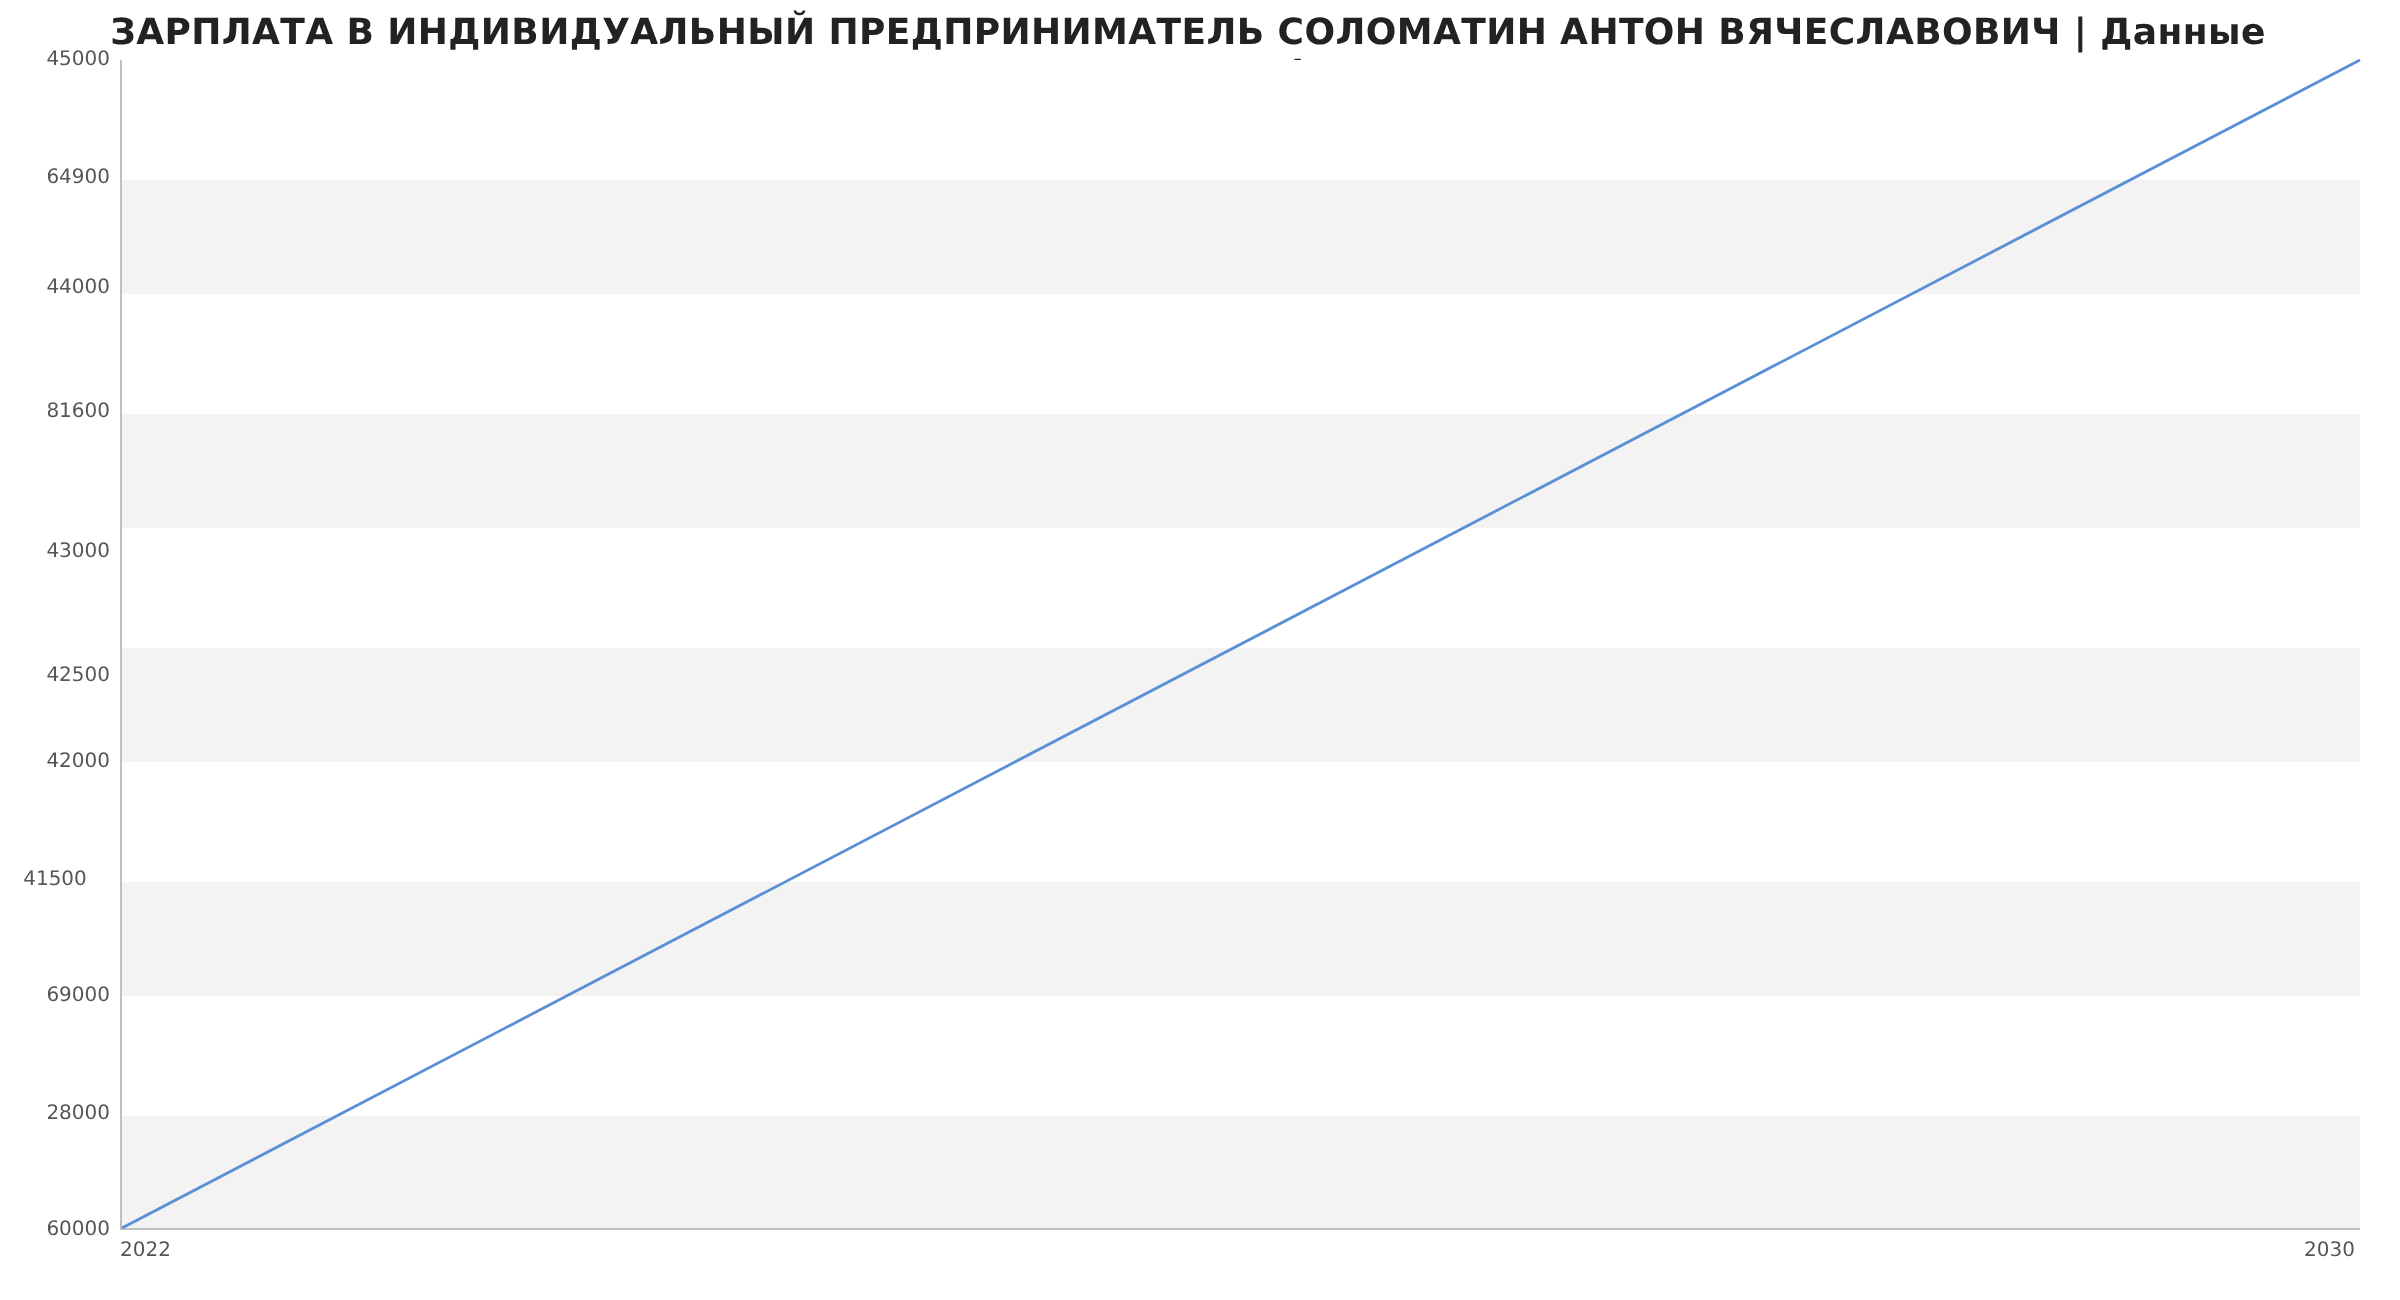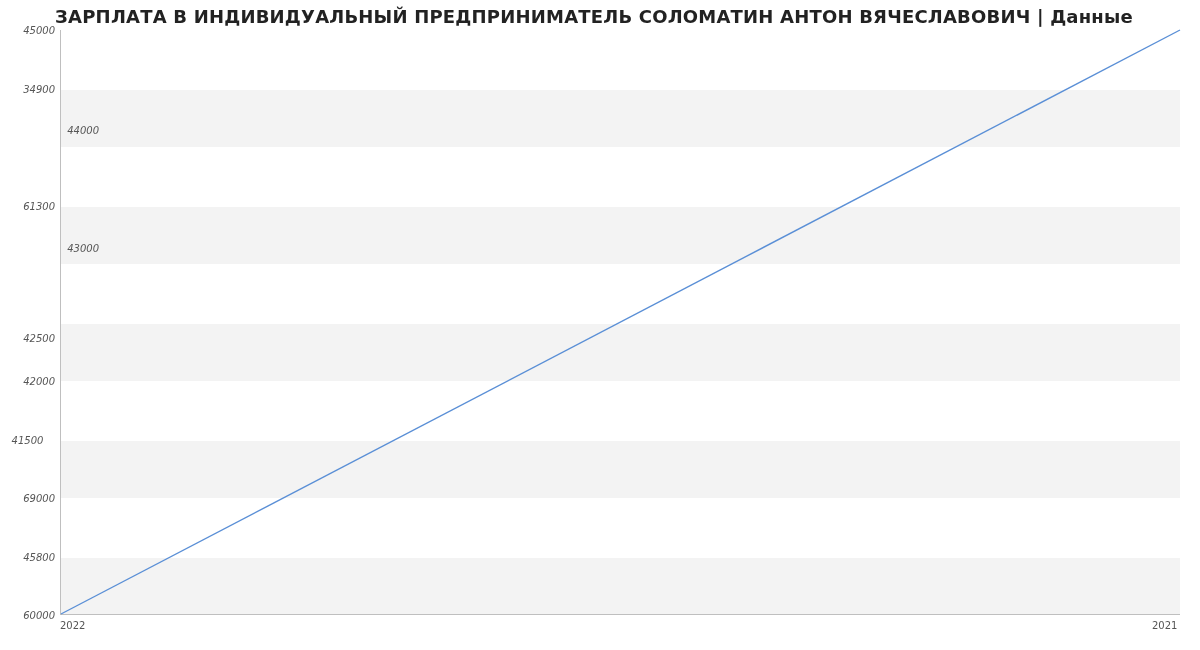--- a/index.html
+++ b/index.html
@@ -51,21 +51,20 @@
     background: #ffffff;
   }
   .ytick {
     position: absolute;
     width: 55px;
     text-align: right;
     font-size: 10px;
     color: #555;
     transform: translateY(-50%);
     left: 0;
-    font-style: italic;
   }
   .xtick {
     position: absolute;
     font-size: 10px;
     color: #555;
     top: 620px;
   }
   svg.line {
     position: absolute;
     left: 0;
@@ -101,28 +100,28 @@
       <div class="band" style="top: 117px; height: 58.5px;"></div>
       <div class="band" style="top: 234px; height: 58.5px;"></div>
       <div class="band" style="top: 351px; height: 58.5px;"></div>
       <div class="band" style="top: 468px; height: 58.5px;"></div>
     <svg class="line" id="line-svg" preserveAspectRatio="none" viewBox="0 0 1120 585">
         <path d="M0 585 L1120 0"></path>
       </svg>
   </div>
   <div id="yticks">
       <div class="ytick" style="top: 615px;">60000</div>
-      <div class="ytick" style="top: 556.5px;">45800</div>
+      <div class="ytick" style="top: 556.5px;">28000</div>
       <div class="ytick" style="top: 498px;">69000</div>
       <div class="ytick" style="top: 439.5px; text-align: center;">41500</div>
       <div class="ytick" style="top: 381px; text-align: right;">42000</div>
       <div class="ytick" style="top: 322.5px; margin-top: 15px;">42500</div>
-      <div class="ytick" style="top: 248px; padding-left: 44px;">43000</div>
-      <div class="ytick" style="top: 205.5px;">61300</div>
-      <div class="ytick" style="top: 130px; margin-left: 44px;">44000</div>
-      <div class="ytick" style="top: 88.5px;">34900</div>
+      <div class="ytick" style="top: 276px;">43000</div>
+      <div class="ytick" style="top: 205.5px;">81600</div>
+      <div class="ytick" style="top: 144px;">44000</div>
+      <div class="ytick" style="top: 88.5px;">64900</div>
       <div class="ytick" style="top: 30px;">45000</div>
     </div>
   <div id="xticks">
       <div class="xtick" style="left: 60px;">2022</div>
-      <div class="xtick" style="left: 1152px;">2021</div>
+      <div class="xtick" style="left: 1152px;">2030</div>
     </div>
 </div>
 
 </body></html>

